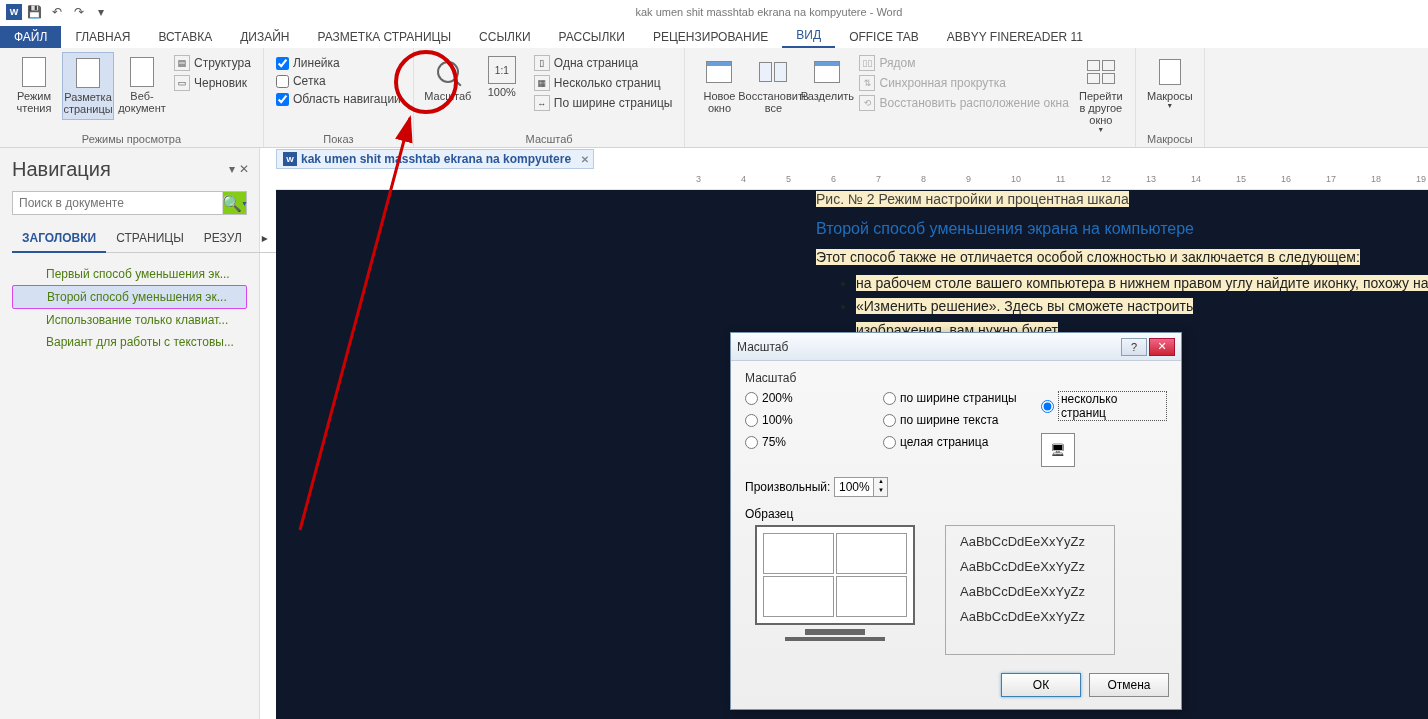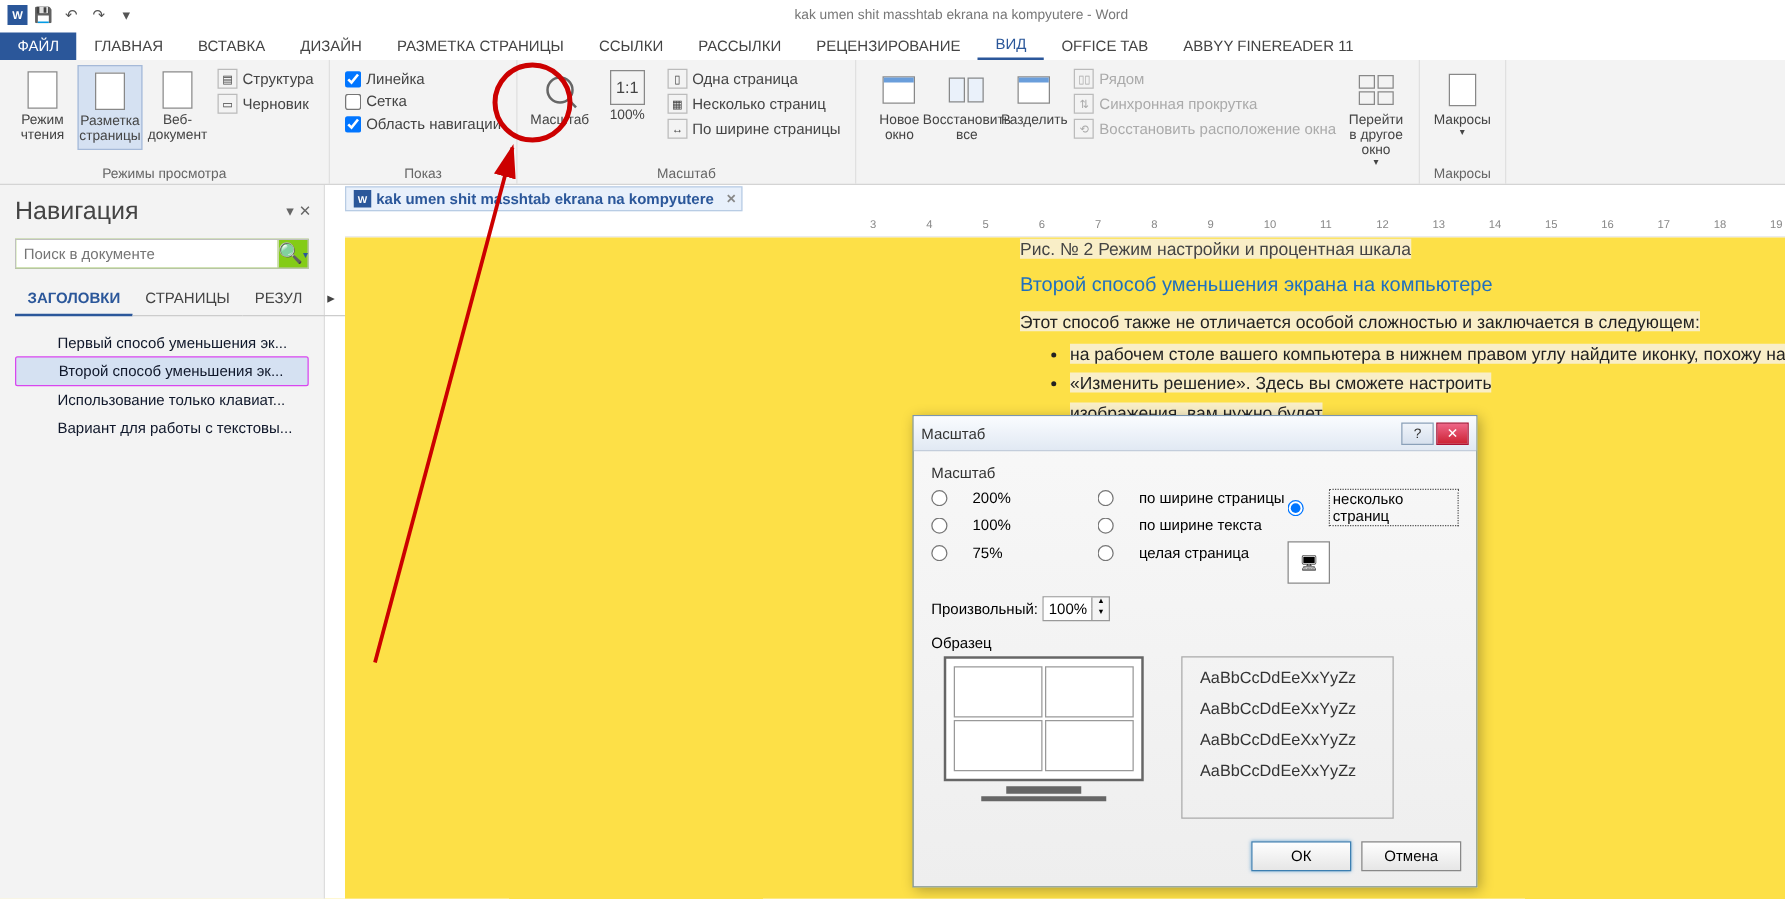--- a/index.html
+++ b/index.html
@@ -44,53 +44,53 @@
 .navpane .closebtns { position:absolute; right:10px; top:14px; display:flex; gap:4px; font-size:12px; color:#666; }
 .navsearch { margin-top:10px; display:flex; border:1px solid #c0c0c0; background:#84cc16; height:24px; }
 .navsearch input { flex:1; border:none; padding:0 6px; font-size:12px; outline:none; }
 .navsearch .sicon { width:24px; display:flex; align-items:center; justify-content:center; color:#2b579a; border-left:1px solid #ddd; }
 .navtabs { margin-top:10px; display:flex; font-size:12px; }
 .navtabs .ntab { padding:6px 10px; color:#444; border-bottom:1px solid #ccc; cursor:pointer; }
 .navtabs .ntab.active { color:#2b579a; border-bottom:2px solid #2b579a; font-weight:600; }
 .navtree { margin-top:10px; font-size:12px; }
 .navtree .lvl0 { padding:4px 0 4px 14px; position:relative; color:#333; }
 .navtree .lvl0::before { content:"◢"; position:absolute; left:0; top:4px; font-size:8px; color:#666; }
-.navtree .lvl1 { padding:4px 0 4px 34px; color:#0f172a; white-space:nowrap; overflow:hidden; text-overflow:ellipsis; }
+.navtree .lvl1 { padding:4px 0 4px 34px; color:#4d7c0f; white-space:nowrap; overflow:hidden; text-overflow:ellipsis; }
 .navtree .lvl1.sel { background:#d5e1f2; border:1px solid #d946ef; border-radius:2px; }
 
 
 .doctabbar { position:absolute; left:276px; top:148px; height:22px; display:flex; align-items:center; }
 .doctab { background:#e8f0fb; border:1px solid #b8cce4; padding:2px 22px 2px 6px; font-size:12px; color:#2b579a; font-weight:600; position:relative; display:flex; align-items:center; gap:4px; }
 .doctab .x { position:absolute; right:4px; color:#888; font-size:10px; }
 .doctab .dicon { width:14px; height:14px; background:#2b579a; color:#fff; font-size:8px; display:flex; align-items:center; justify-content:center; }
 
 
 .ruler { position:absolute; left:276px; top:172px; right:0; height:18px; background:#fff; border-bottom:1px solid #e5e5e5; font-size:9px; color:#888; overflow:hidden; }
 .ruler .tick { position:absolute; top:2px; }
-.docarea { position:absolute; left:276px; top:190px; right:0; bottom:0; background:#fde047; overflow:hidden; }
+.docarea { position:absolute; left:276px; top:190px; right:0; bottom:0; background:#0f172a; overflow:hidden; }
 .page { position:absolute; left:540px; top:0; width:860px; font-size:14px; color:#222; line-height:1.4; }
 .page .ital { color:#444; background:#f9eec7; display:inline; }
 .page .h2 { color:#1f6fbf; font-size:16px; margin:8px 0; }
 .page .hl { background:#f9eec7; }
 .page ul { padding-left:40px; margin-top:6px; }
 .page li { margin-bottom:4px; }
 
 
 .dialog { position:absolute; left:730px; top:332px; width:452px; background:linear-gradient(#f8f8f8,#eee); border:1px solid #7a95b0; box-shadow:2px 2px 10px rgba(0,0,0,0.3); font-size:12px; z-index:100; }
 .dialog .tbar { height:28px; background:linear-gradient(#fafcff,#e1e9f3); display:flex; align-items:center; padding:0 6px; color:#333; border-bottom:1px solid #c3cddb; }
 .dialog .tbar .ttxt { flex:1; }
 .dialog .tbar .wbtn { width:26px; height:18px; margin-left:2px; border:1px solid #8aa0b8; background:linear-gradient(#f0f4fa,#d7e1ee); display:flex; align-items:center; justify-content:center; font-size:11px; color:#333; }
 .dialog .tbar .wbtn.close { background:linear-gradient(#e68,#c23); color:#fff; border-color:#a13; }
 .dialog .content { padding:10px 14px; }
 .fieldset-label { color:#333; }
 .radiorow { display:flex; margin-top:6px; }
 .radiocol { display:flex; flex-direction:column; gap:8px; }
 .radiocol.c1 { width:140px; }
 .radiocol.c2 { width:160px; }
-.radiocol label { display:flex; align-items:center; gap:20px; }
+.radiocol label { display:flex; align-items:center; gap:4px; }
 .radiocol .boxed { border:1px dotted #555; padding:0 2px; }
 .multipicn { width:34px; height:34px; border:1px solid #888; background:#fff; display:flex; align-items:center; justify-content:center; margin-top:4px; }
 .custrow { margin-top:10px; display:flex; align-items:center; gap:4px; }
 .custrow .spin { border:1px solid #999; width:54px; height:20px; display:flex; }
 .custrow .spin input { width:38px; border:none; text-align:center; font-size:12px; }
 .custrow .spin .arrows { width:16px; display:flex; flex-direction:column; }
 .custrow .spin .arrows div { flex:1; border-left:1px solid #999; font-size:6px; text-align:center; line-height:1; }
 .sample-label { margin-top:10px; }
 .sample-row { display:flex; gap:20px; margin-top:4px; }
 .monitor { width:180px; height:130px; display:flex; flex-direction:column; align-items:center; }
@@ -202,21 +202,21 @@
 
   <div class="group">
     <div class="body">
       <div class="bigbtn">
           <div class="ic">
             <div class="i-zoom"></div>
           </div>
           <span>Масштаб</span>
         </div>
       <div class="bigbtn">
-          <div class="ic" style="font-size:13px;border:1px solid #888;width:28px;height:28px;display:flex;align-items:center;justify-content:center">1:1</div>
+          <div class="ic" style="font-size:10px;border:1px solid #888;width:28px;height:28px;display:flex;align-items:center;justify-content:center">1:1</div>
           <span>100%</span>
         </div>
       <div class="smallbtn-col">
         <div class="smallbtn">
             <span class="ic">▯</span>
             <span>Одна страница</span>
           </div>
         <div class="smallbtn">
             <span class="ic">▦</span>
             <span>Несколько страниц</span>

